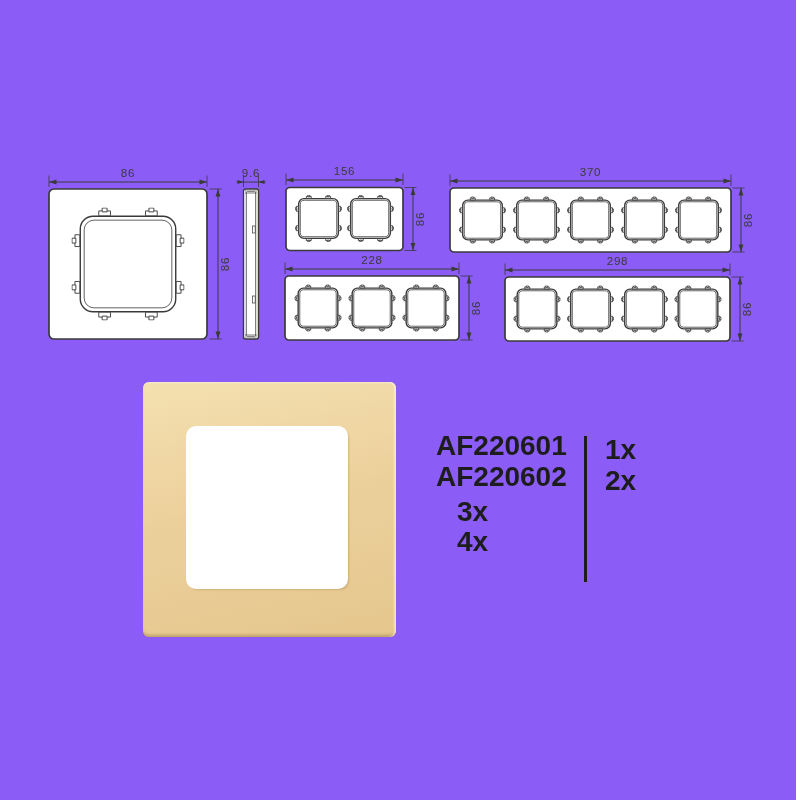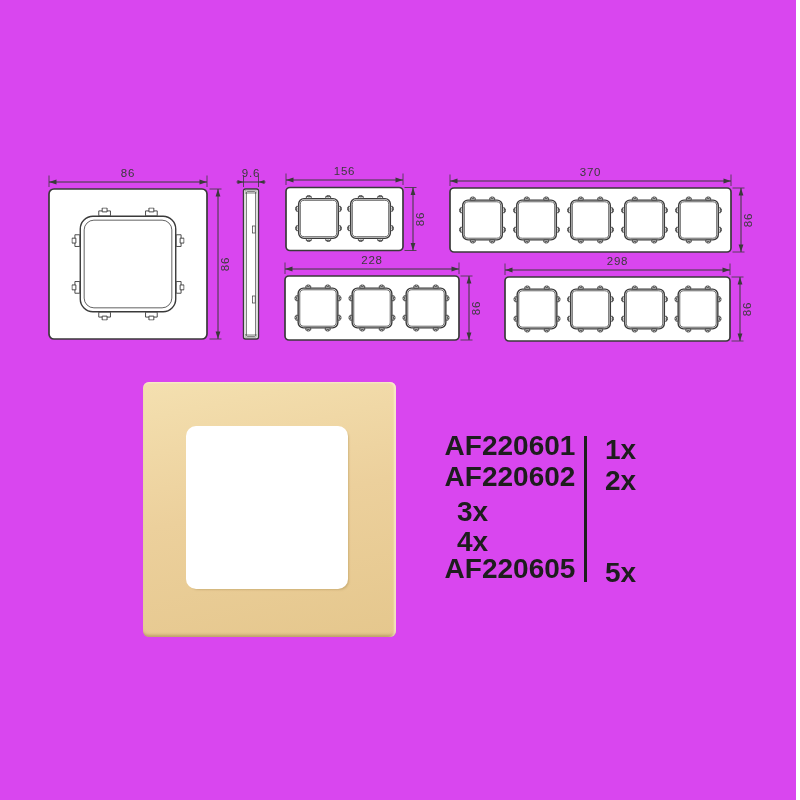--- a/index.html
+++ b/index.html
@@ -1,16 +1,16 @@
 <!DOCTYPE html>
 <html><head>
 <meta charset="utf-8">
 <style>
   html,body{margin:0;padding:0;background:#ffffff;}
-  .sheet{position:relative;width:796px;height:800px;background:#d946ef;overflow:hidden;
+  .sheet{position:relative;width:796px;height:800px;background:#8b5cf6;overflow:hidden;
          font-family:"Liberation Sans",sans-serif;}
   svg.drawings{position:absolute;left:0;top:0;}
 
   
   .frame-rect{fill:#ffffff;stroke:#3a3a3a;stroke-width:1.7;}
   .dim-line{stroke:#3a3a3a;stroke-width:1;fill:none;}
   .tick{stroke:#3a3a3a;stroke-width:.8;}
   .arrow{fill:#3a3a3a;stroke:none;}
   .dim-text{font-family:"Liberation Sans",sans-serif;font-size:11.5px;fill:#3a3a3a;letter-spacing:.8px;}
   .op-outer{fill:#ffffff;stroke:#3a3a3a;stroke-width:1.4;}
@@ -29,21 +29,21 @@
                     inset 0 -4px 3px -2px rgba(148,118,62,.5),
                     inset 0 2px 2px -1px rgba(255,250,235,.5);}
   .photo-hole{position:absolute;left:43px;top:44px;width:162px;height:163px;
          background:#ffffff;border-radius:10px;
          box-shadow:2px 2px 2px -1px rgba(158,128,70,.35);}
 
   
   .codes{position:absolute;left:436px;top:431px;color:#1d1d1d;
          font-size:28px;font-weight:bold;}
   .code-row{display:flex;align-items:center;height:30.7px;white-space:nowrap;}
-  .code-cell{width:148px;text-align:center;}
+  .code-cell{width:148px;}
   .qty-cell{padding-left:21px;margin-top:8px;}
   .codes-divider{position:absolute;left:148px;top:5px;width:3px;height:146px;background:#1d1d1d;}
 </style>
 </head>
 <body>
 
 <div class="sheet">
 
   <svg class="drawings" width="800" height="370" viewBox="0 0 800 370">
     <defs>
@@ -208,19 +208,15 @@
     <div class="code-row">
       <span class="code-cell">AF220602</span>
       <span class="qty-cell">2x</span>
     </div>
     <div class="code-row">
       <span class="qty-cell">3x</span>
     </div>
     <div class="code-row">
       <span class="qty-cell">4x</span>
     </div>
-    <div class="code-row">
-      <span class="code-cell">AF220605</span>
-      <span class="qty-cell">5x</span>
-    </div>
   </div>
 
 </div>
 
 </body></html>

